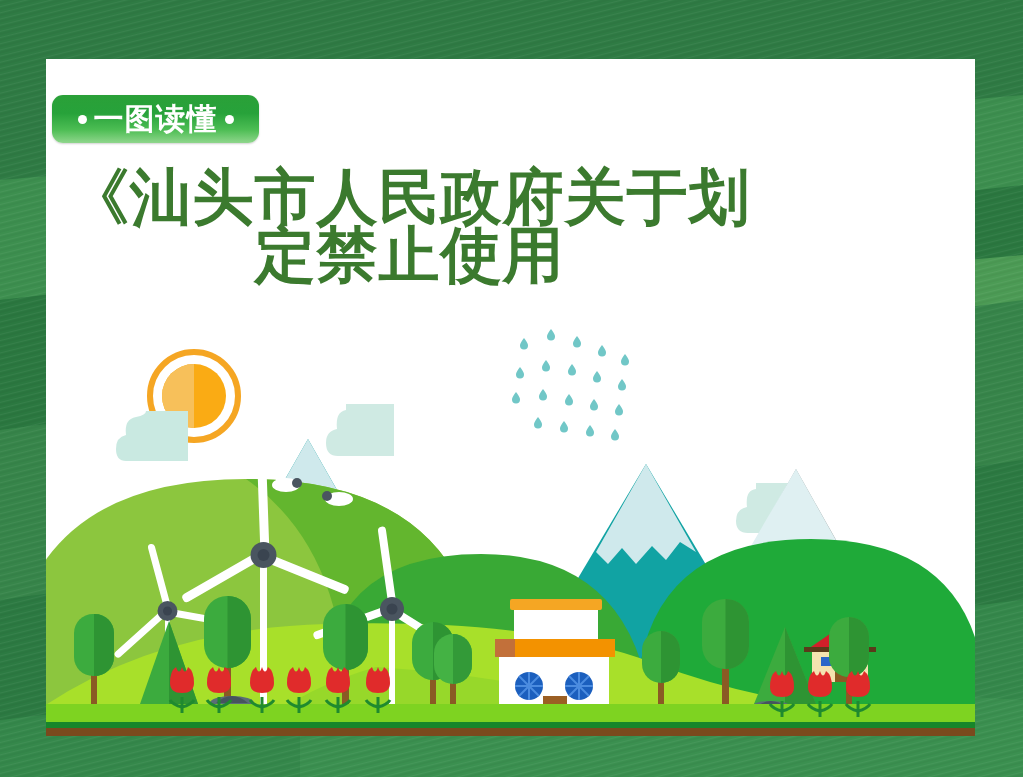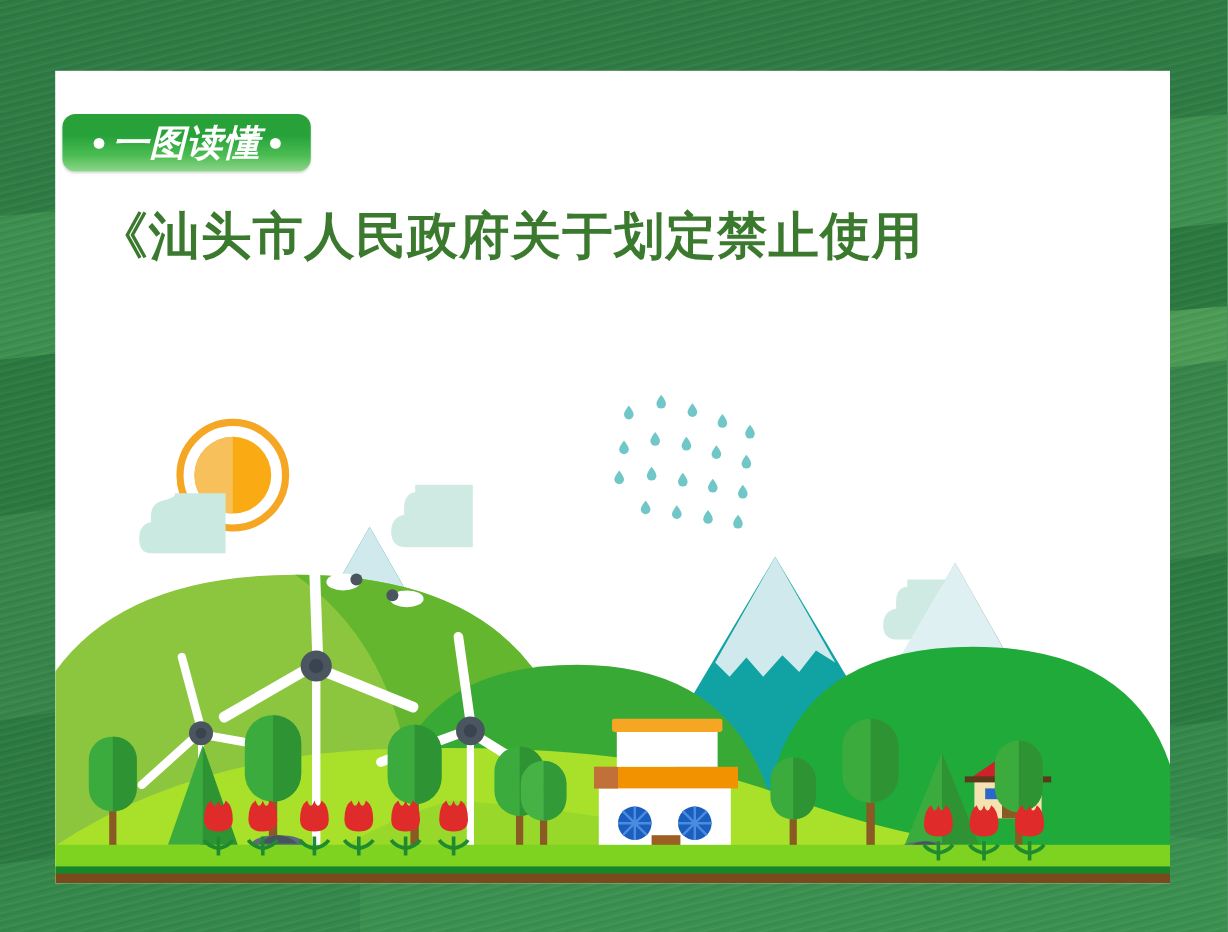--- a/index.html
+++ b/index.html
@@ -22,35 +22,34 @@
   
   .badge{
     position:absolute;left:52px;top:95px;width:207px;height:48px;
     border-radius:11px;
     background:linear-gradient(180deg,#2aa038 0%,#27a23a 38%,#4cbd53 72%,#8fd68c 100%);
     box-shadow:0 1px 2px rgba(0,0,0,.18);
     display:flex;align-items:center;justify-content:center;
     color:#ffffff;font-size:30px;font-weight:bold;
     letter-spacing:1px;
     font-family:"DejaVu Sans","Liberation Sans",sans-serif;
-    font-style:italic;
   }
   .badge .dot{
     display:inline-block;width:9px;height:9px;border-radius:50%;
     background:#fff;margin:0 7px;vertical-align:middle;
   }
   .badge .btxt{white-space:nowrap;}
 
   
   .title{
-    position:absolute;left:58px;top:168px;width:735px;
+    position:absolute;left:42px;top:168px;width:735px;
     text-align:center;color:#3b7a2e;
     font-family:"DejaVu Serif","Liberation Serif",serif;
     font-weight:bold;
-    font-size:42px;line-height:58px;letter-spacing:1px;
+    font-size:61px;line-height:58px;letter-spacing:1px;
     text-shadow:0 1px 0 rgba(255,255,255,.6);
   }
 
   
   .illus{position:absolute;left:0;top:0;width:929px;height:677px;}
 </style>
 </head>
 <body>
 
 <div id="root">

